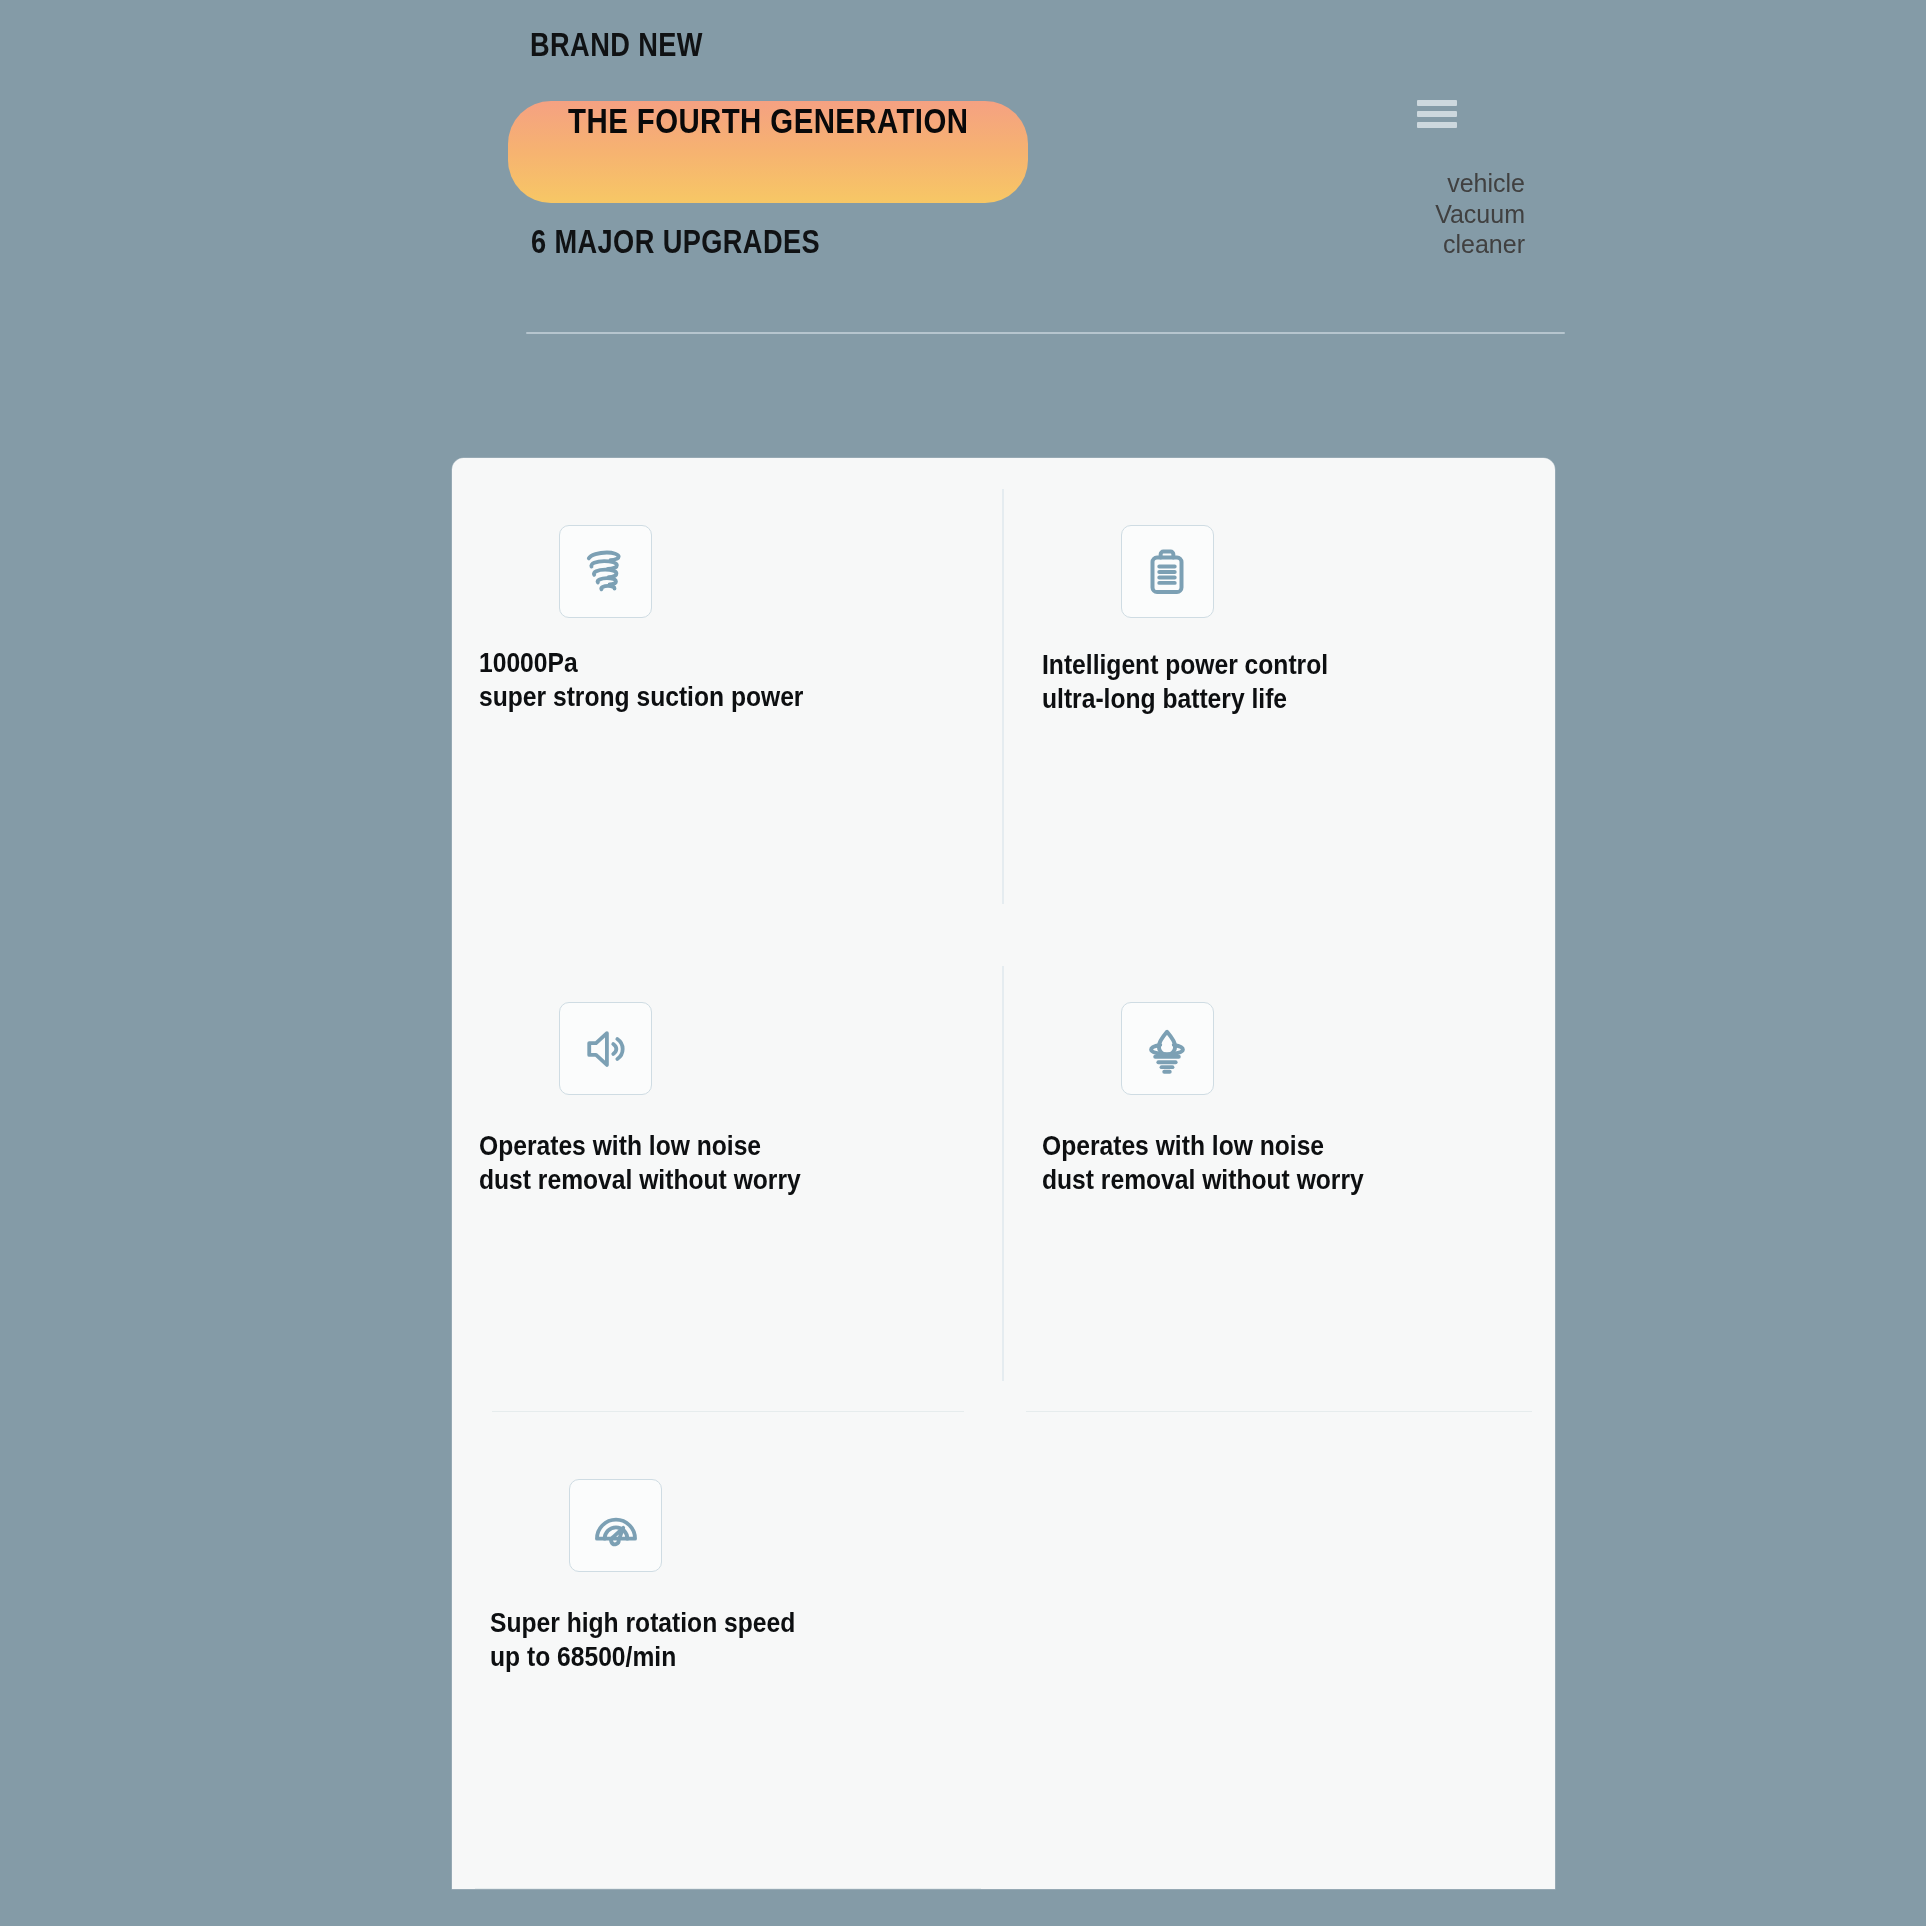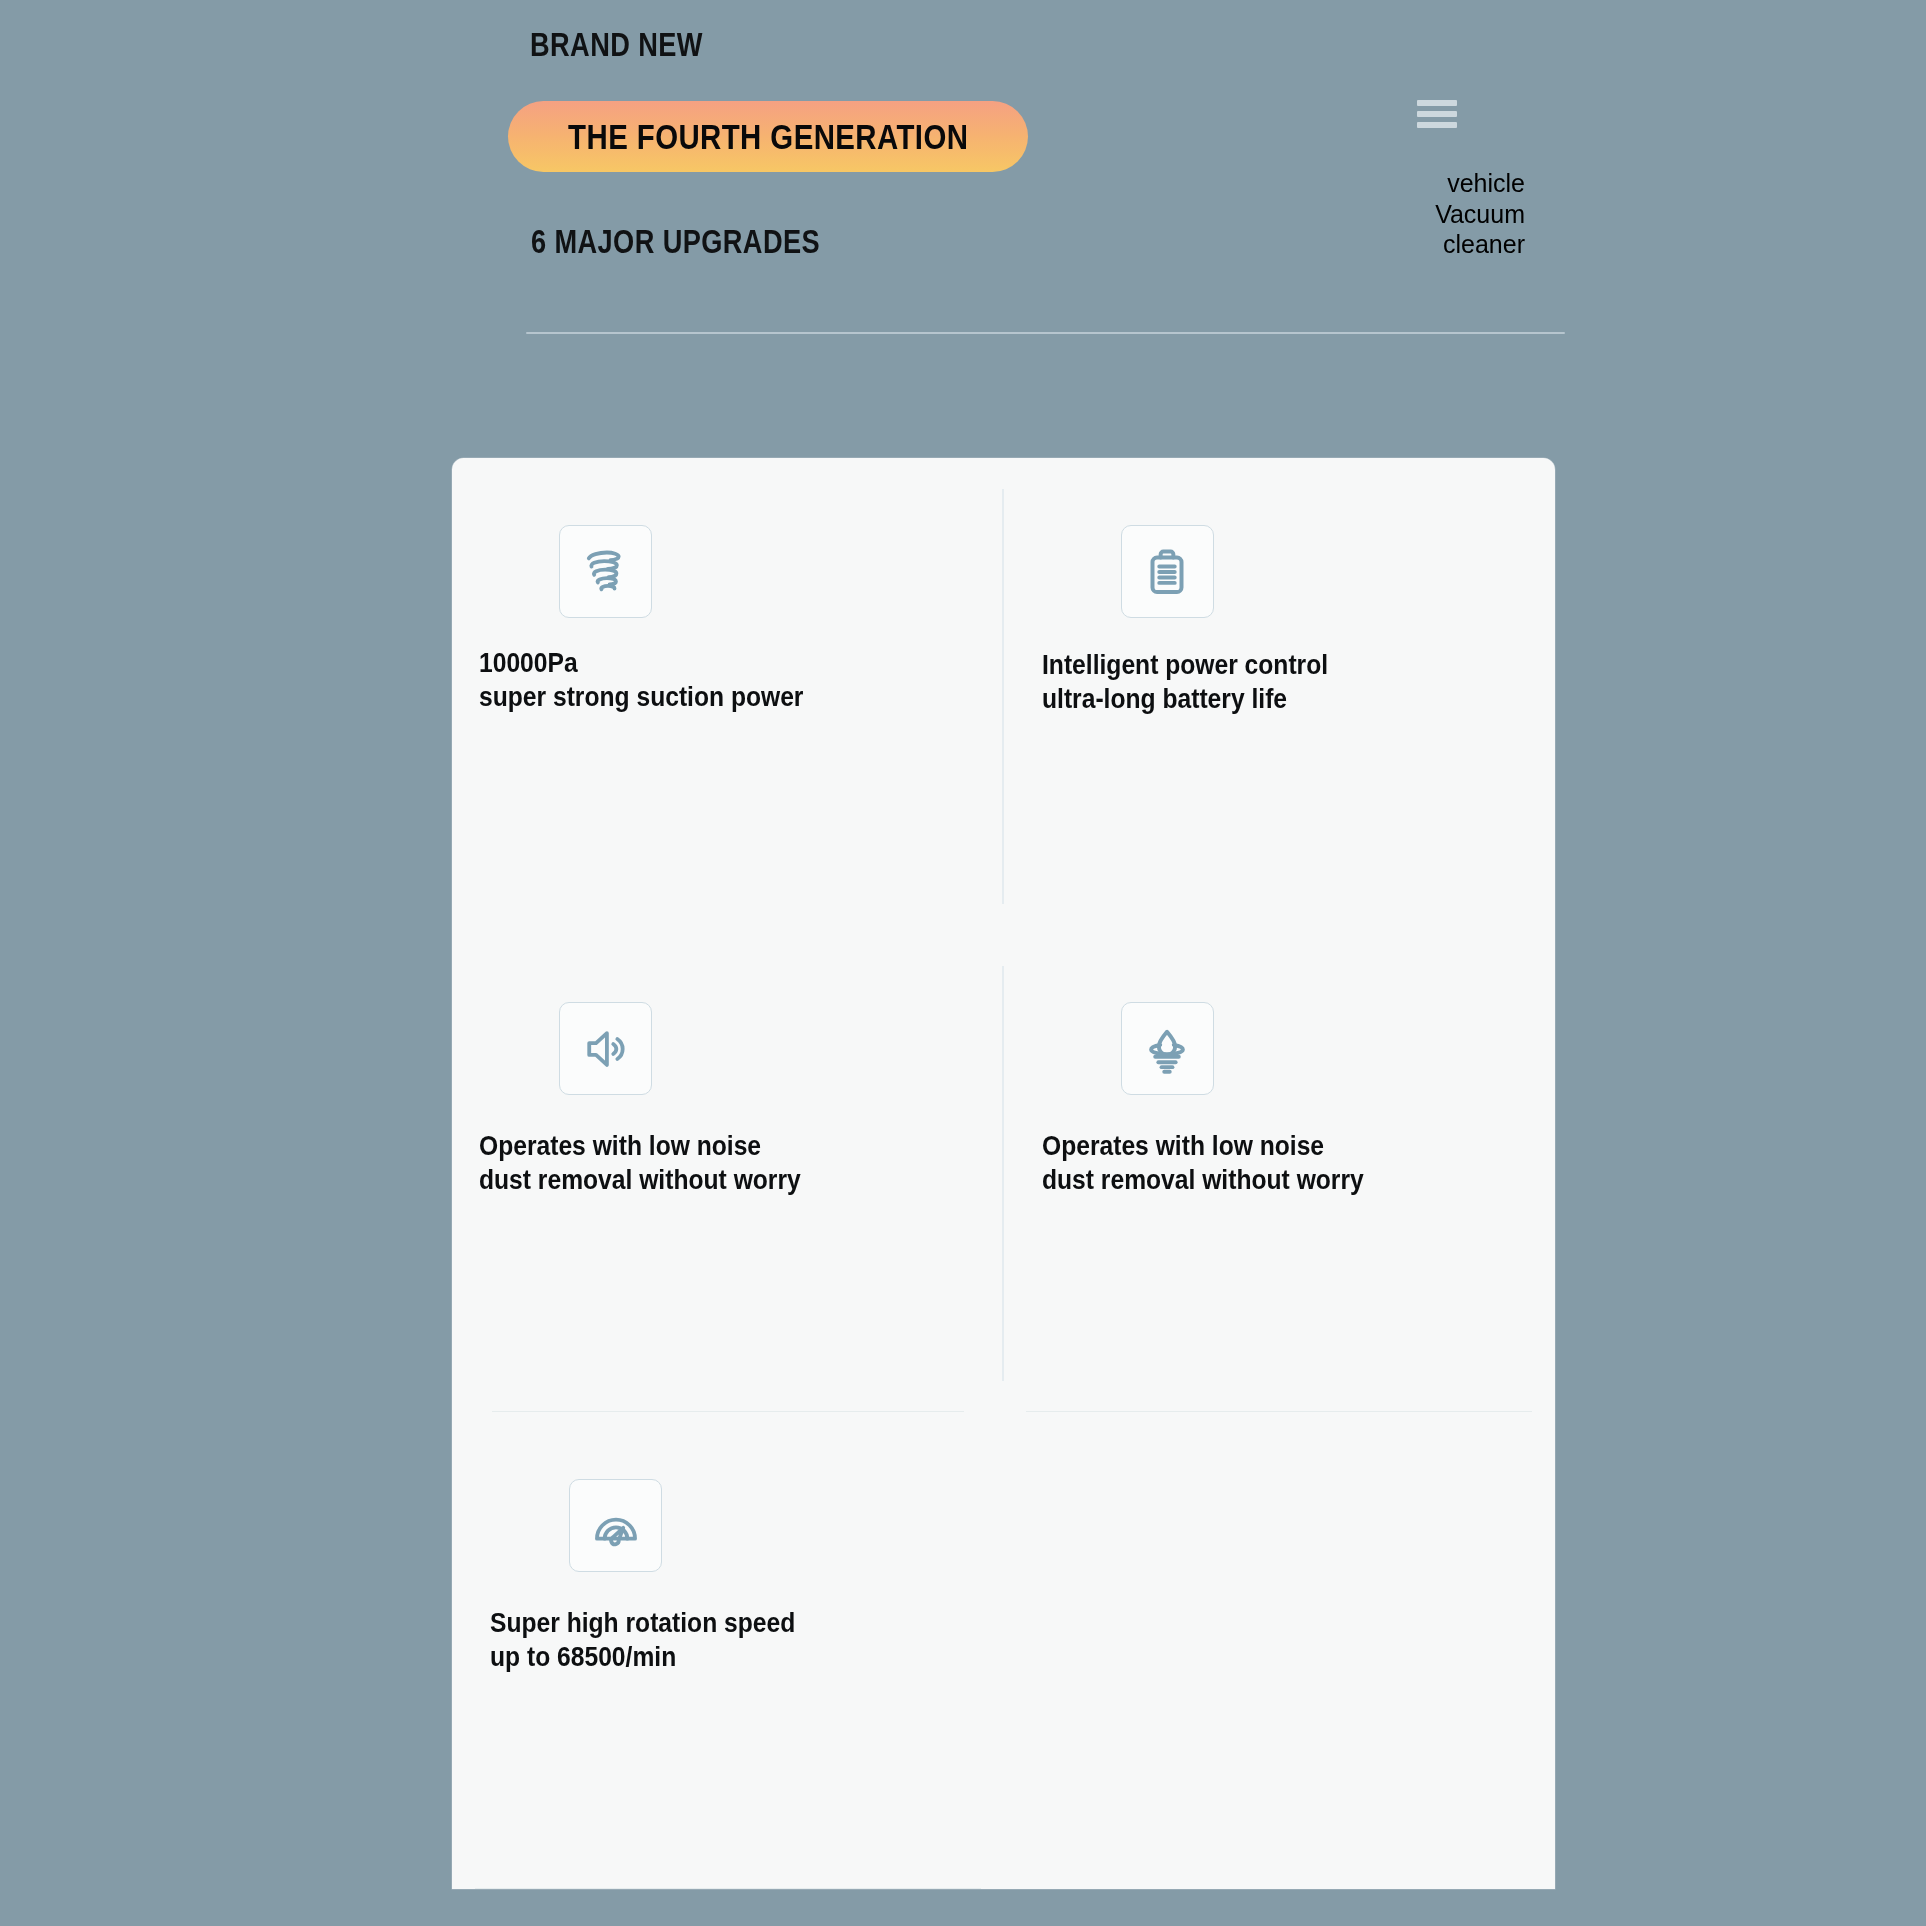--- a/index.html
+++ b/index.html
@@ -35,25 +35,25 @@
     font-stretch: condensed;
     transform: scaleX(0.80);
     transform-origin: left top;
     white-space: nowrap;
   }
   .pill {
     position: absolute;
     left: 484px;
     top: 101px;
     width: 520px;
-    height: 71px;
+    height: 102px;
     border-radius: 43px;
     background: linear-gradient(180deg, #f5a182 0%, #f6b271 48%, #f7c765 100%);
     display: flex;
-    align-items: center;
+    align-items: flex-start;
     justify-content: center;
   }
   .pill-label {
     font-size: 35px;
     font-weight: 700;
     color: #09090a;
     letter-spacing: 0.5px;
     transform: scaleX(0.84);
     white-space: nowrap;
   }
@@ -98,21 +98,21 @@
     display: block;
     width: 100%;
     height: 5.9px;
     background: #cdd8de;
     border-radius: 0.9px;
   }
   .wm-text {
     margin-top: 40px;
     font-size: 25px;
     line-height: 1.22;
-    color: #000000;
+    color: #404040;
     font-weight: 400;
     text-align: right;
     width: 113px;
   }
 
   
   .panel {
     position: absolute;
     left: 452px;
     top: 458px;

